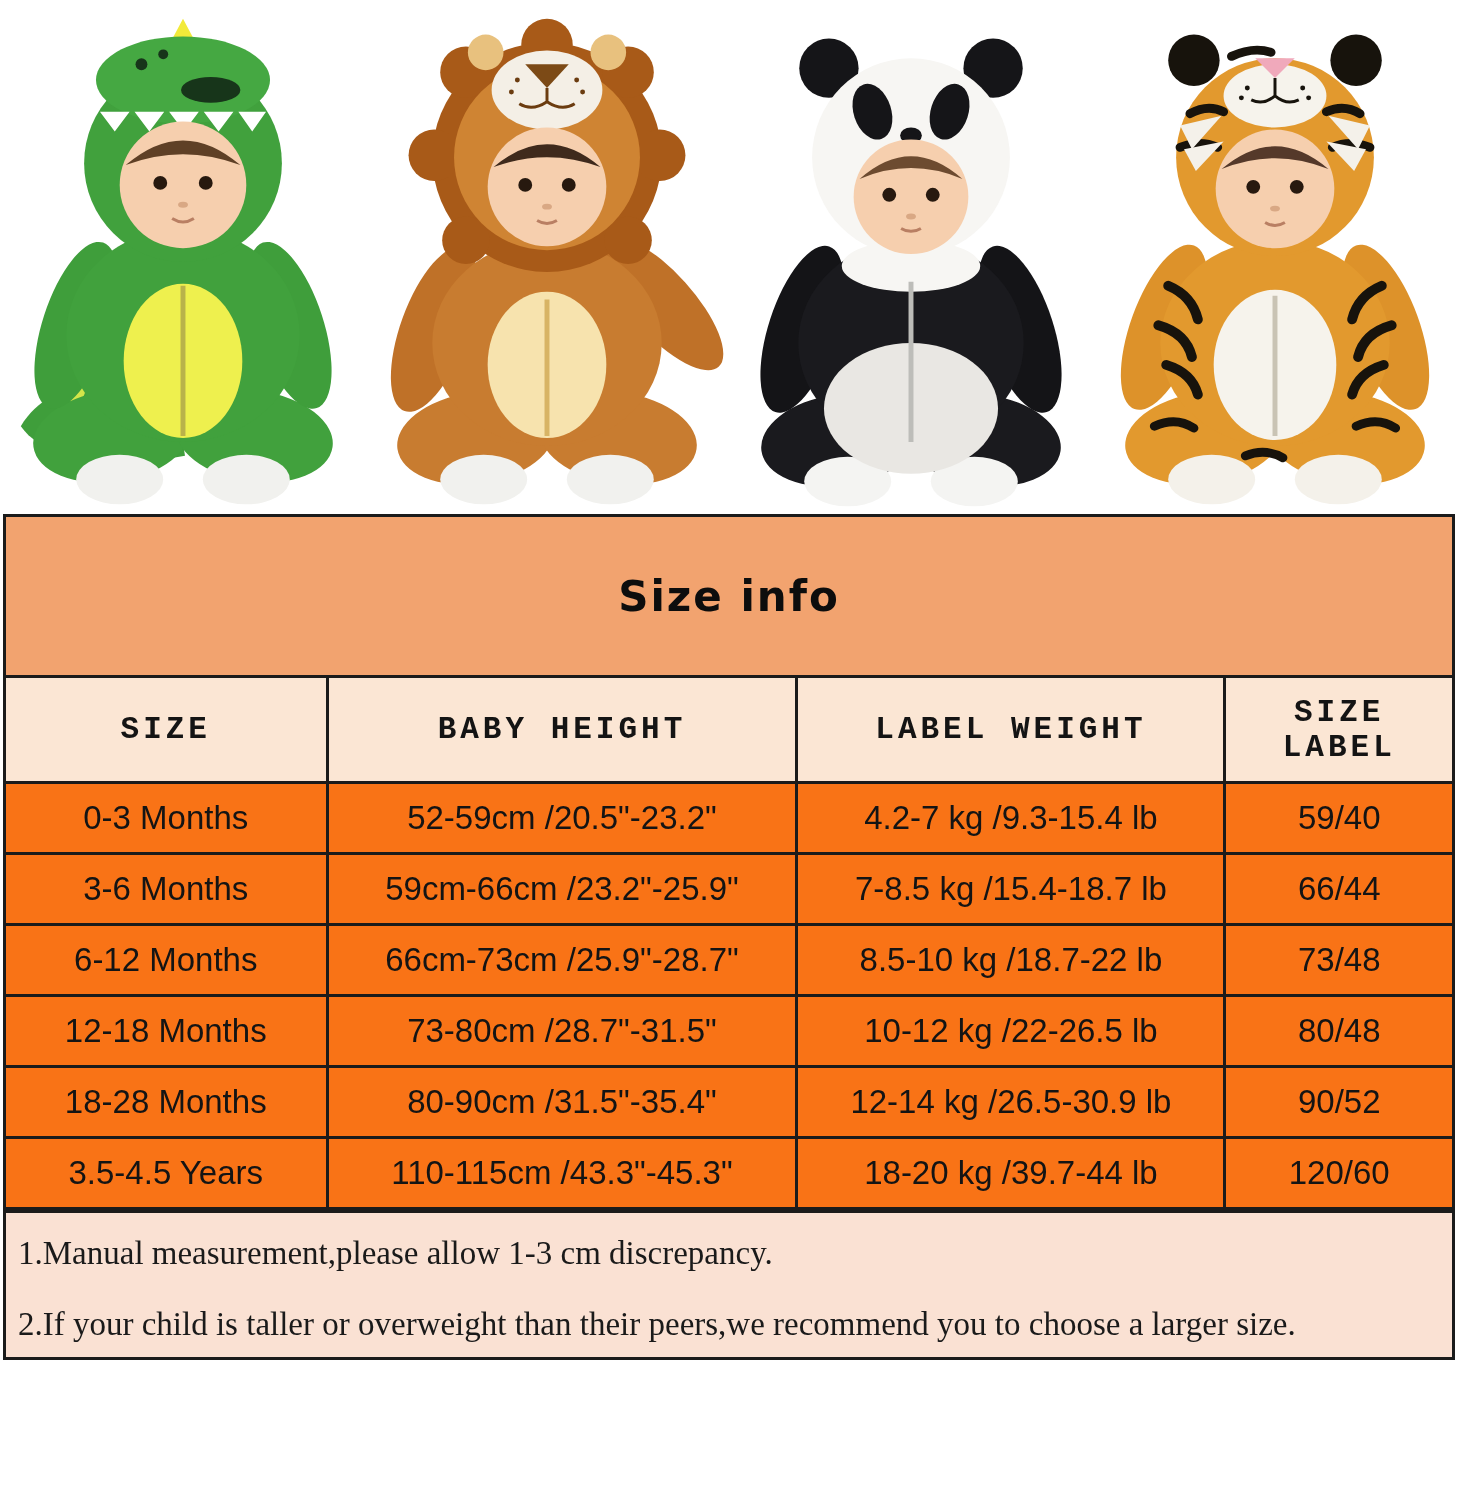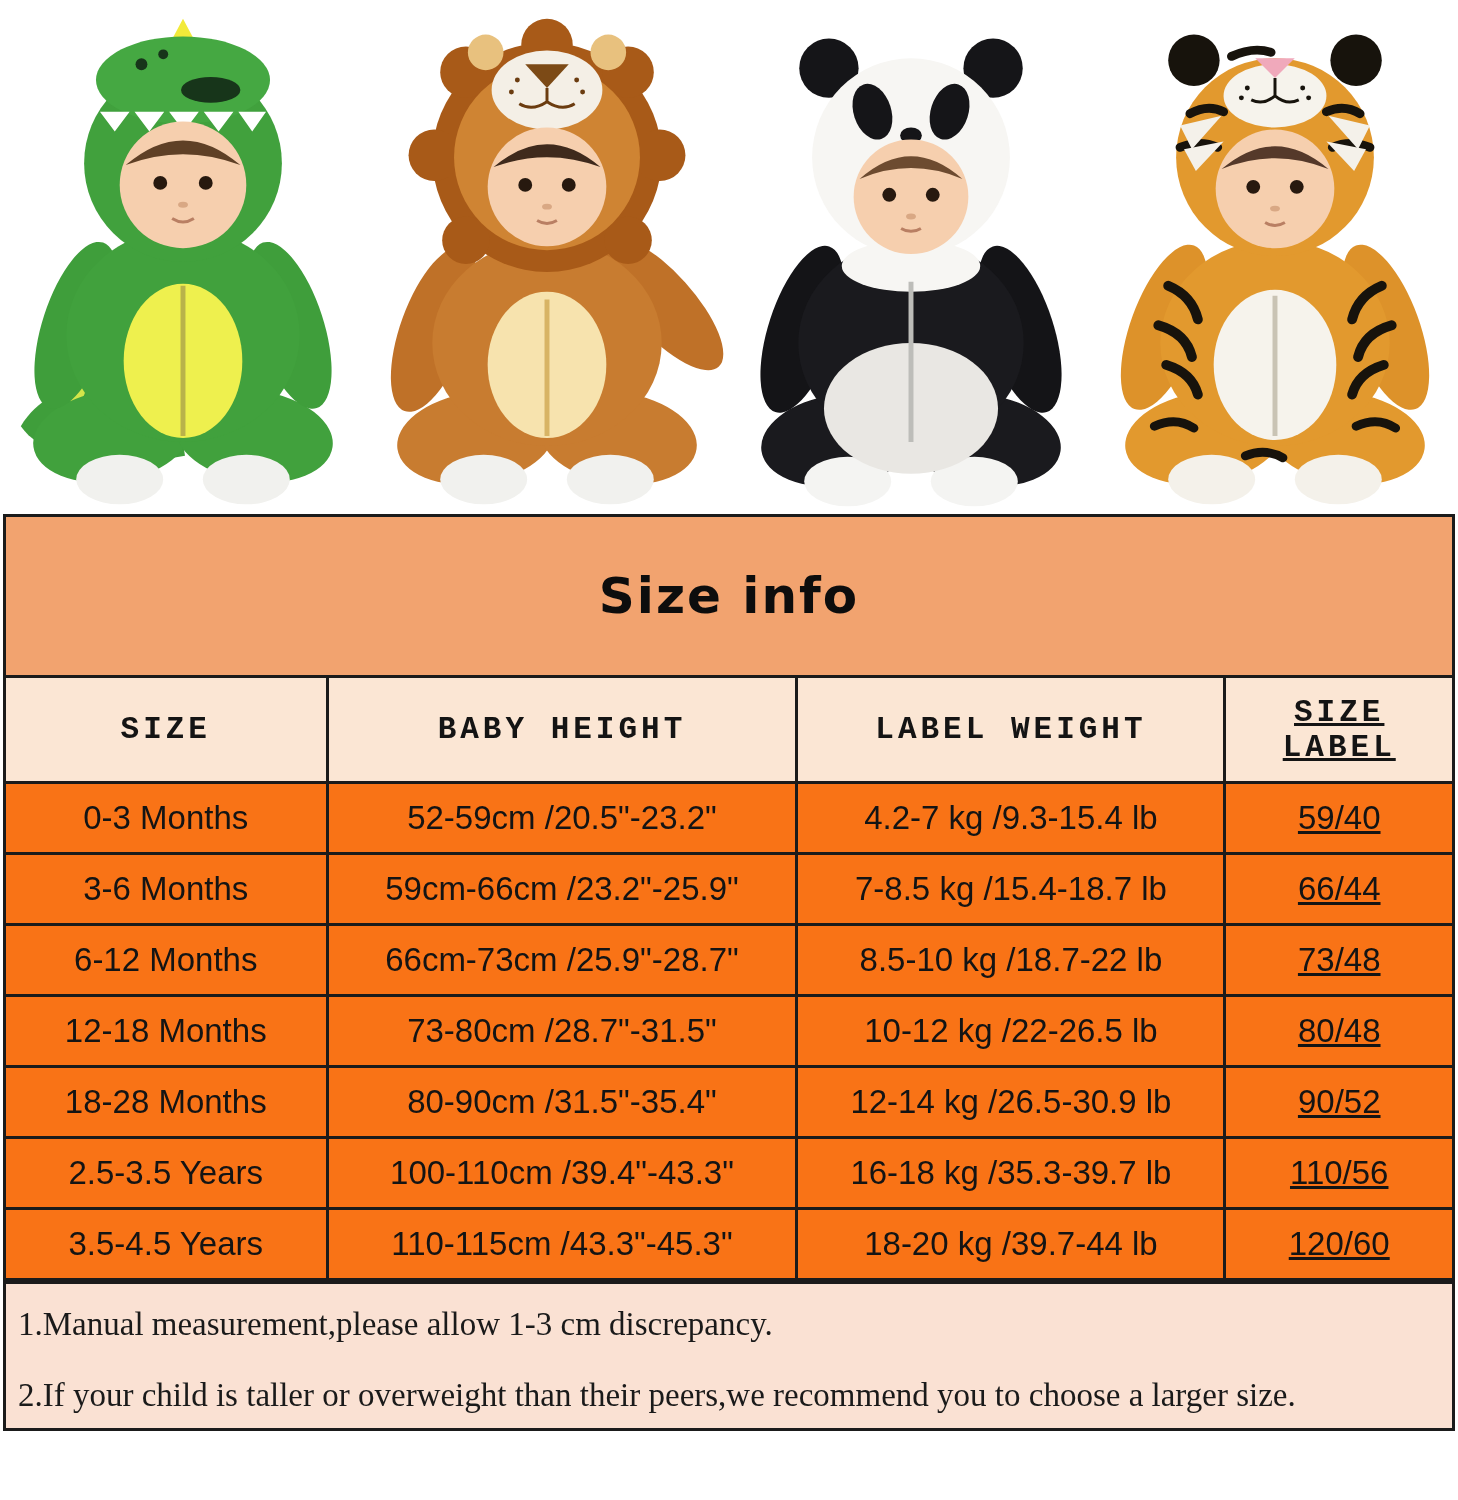--- a/index.html
+++ b/index.html
@@ -7,32 +7,32 @@
         font-family:"Liberation Sans",sans-serif;}
 
   
   .photos{height:514px;display:flex;align-items:flex-end;justify-content:center;gap:4px;padding-top:4px;box-sizing:border-box;}
   .photo{width:360px;height:500px;display:flex;align-items:flex-end;justify-content:center;}
   .photo svg{display:block;}
 
   
   .size-panel{margin:0 3px;border:3px solid #1b1b1b;background:#ffffff;}
   .tbl-title{background:#f2a36f;height:158px;display:flex;align-items:center;justify-content:center;
-             font-family:"DejaVu Sans",sans-serif;font-weight:800;font-size:50px;color:#0d0d0d;
+             font-family:"DejaVu Sans",sans-serif;font-weight:800;font-size:42px;color:#0d0d0d;
              letter-spacing:2px;border-bottom:3px solid #1b1b1b;}
   table.size{width:100%;border-collapse:collapse;table-layout:fixed;}
   table.size col.c1{width:22.2%;} table.size col.c2{width:32.5%;}
   table.size col.c3{width:29.6%;} table.size col.c4{width:15.7%;}
   table.size th{background:#fbe6d4;height:101px;border:3px solid #1b1b1b;
                 font-family:"Liberation Mono",monospace;font-weight:bold;font-size:31px;
                 letter-spacing:4px;color:#141414;}
   table.size td{background:#f97316;height:66px;border:3px solid #1b1b1b;text-align:center;
                 font-size:33px;color:#141414;}
   table.size th:first-child,table.size td:first-child{border-left:none;}
-  table.size th:last-child,table.size td:last-child{border-right:none;text-decoration:underline;}
+  table.size th:last-child,table.size td:last-child{border-right:none;}
   table.size thead th{border-top:none;}
   td.red{color:#e01b17;}
   .notes{background:#fae1d3;border-top:3px solid #1b1b1b;padding:14px 12px 10px 12px;
          font-family:"Liberation Serif",serif;font-size:33px;color:#1a1a1a;}
   .notes p{margin:8px 0 34px 0;}
   .notes p:last-child{margin-bottom:4px;}
 </style>
 </head>
 <body>
 
@@ -256,26 +256,20 @@
           <td>10-12 kg /22-26.5 lb</td>
           <td>80/48</td>
         </tr>
         <tr>
           <td>18-28 Months</td>
           <td class="red">80-90cm /31.5"-35.4"</td>
           <td>12-14 kg /26.5-30.9 lb</td>
           <td>90/52</td>
         </tr>
         <tr>
-          <td>2.5-3.5 Years</td>
-          <td class="red">100-110cm /39.4"-43.3"</td>
-          <td>16-18 kg /35.3-39.7 lb</td>
-          <td>110/56</td>
-        </tr>
-        <tr>
           <td>3.5-4.5 Years</td>
           <td class="red">110-115cm /43.3"-45.3"</td>
           <td>18-20 kg /39.7-44 lb</td>
           <td>120/60</td>
         </tr>
       </tbody>
     </table>
 
     <div class="notes">
       <p>1.Manual measurement,please allow 1-3 cm discrepancy.</p>

